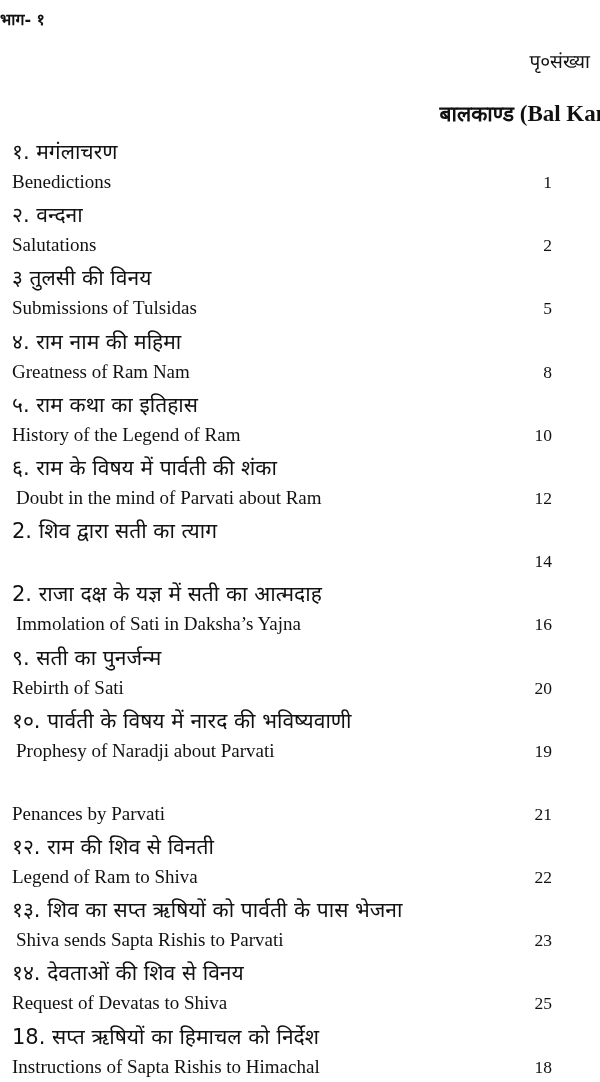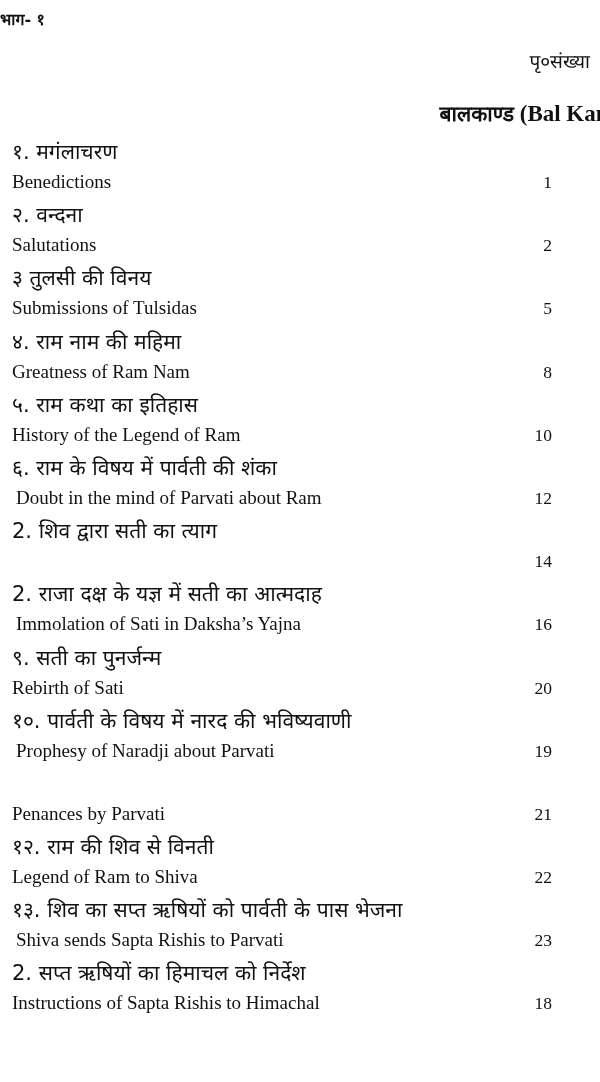--- a/index.html
+++ b/index.html
@@ -160,17 +160,22 @@
     <div class="entry-hi">१२. राम की शिव से विनती</div>
     <div class="entry-en">Legend of Ram to Shiva</div>
     <div class="entry-page">22</div>
   </div>
   <div class="entry">
     <div class="entry-hi">१३. शिव का सप्त ऋषियों को पार्वती के पास भेजना</div>
     <div class="entry-en indent">Shiva sends Sapta Rishis to Parvati</div>
     <div class="entry-page">23</div>
   </div>
   <div class="entry">
-    <div class="entry-hi">2. सप्त ऋषियों का हिमाचल को निर्देश</div>
+    <div class="entry-hi">१४. देवताओं की शिव से विनय</div>
+    <div class="entry-en">Request of Devatas to Shiva</div>
+    <div class="entry-page">25</div>
+  </div>
+  <div class="entry">
+    <div class="entry-hi">18. सप्त ऋषियों का हिमाचल को निर्देश</div>
     <div class="entry-en">Instructions of Sapta Rishis to Himachal</div>
     <div class="entry-page">18</div>
   </div>
 </div>
 
 </body></html>

